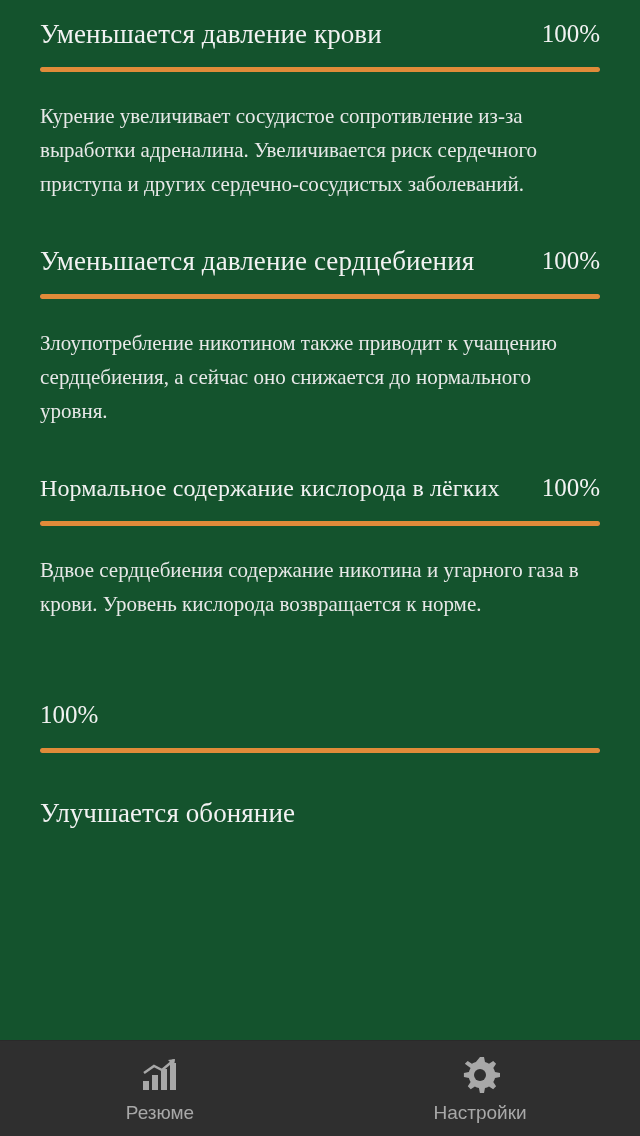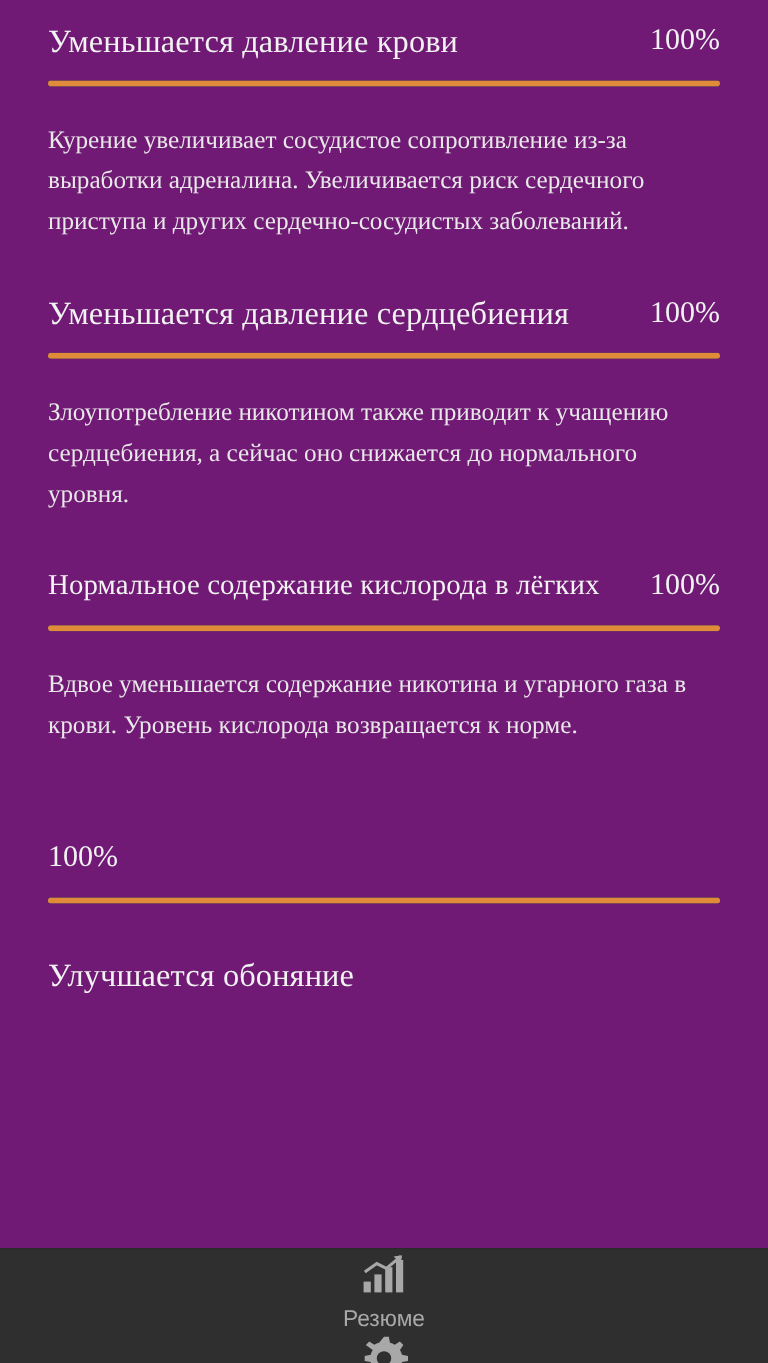--- a/index.html
+++ b/index.html
@@ -7,21 +7,21 @@
     width: 640px;
     height: 1136px;
     background: #3a3a3a;
     font-family: "Liberation Serif", serif;
     overflow: hidden;
   }
   #app {
     position: relative;
     width: 640px;
     height: 1136px;
-    background: #701a75;
+    background: #14532d;
     display: flex;
     flex-direction: column;
   }
   .content {
     position: absolute;
     left: 0;
     top: 0;
     right: 0;
     bottom: 96px;
     overflow: hidden;
@@ -75,21 +75,20 @@
 
   
   .tabbar {
     position: absolute;
     left: 0; right: 0; bottom: 0;
     height: 96px;
     background: #2f2f2f;
     display: flex;
     align-items: center;
     border-top: 1px solid #2a2a2a;
-    flex-direction: column;
   }
   .tab {
     flex: 1 1 0;
     height: 100%;
     display: flex;
     flex-direction: column;
     align-items: center;
     justify-content: center;
     gap: 6px;
     color: #a8a8a8;
@@ -130,21 +129,21 @@
     </div>
 
     <div class="card spaced">
       <div class="card-head">
         <div class="card-title" style="font-size:24px">Нормальное содержание кислорода в лёгких</div>
         <div class="card-pct">100%</div>
       </div>
       <div class="bar-track">
         <div class="bar-fill" style="width:100%"></div>
       </div>
-      <div class="card-desc">Вдвое уменьшается содержание никотина и угарного газа в крови. Уровень кислорода возвращается к норме.</div>
+      <div class="card-desc">Вдвое сердцебиения содержание никотина и угарного газа в крови. Уровень кислорода возвращается к норме.</div>
     </div>
 
     <div class="card">
       <div class="card-head">
         <div class="card-pct">100%</div>
       </div>
       <div class="bar-track">
         <div class="bar-fill" style="width:100%"></div>
       </div>
     </div>

